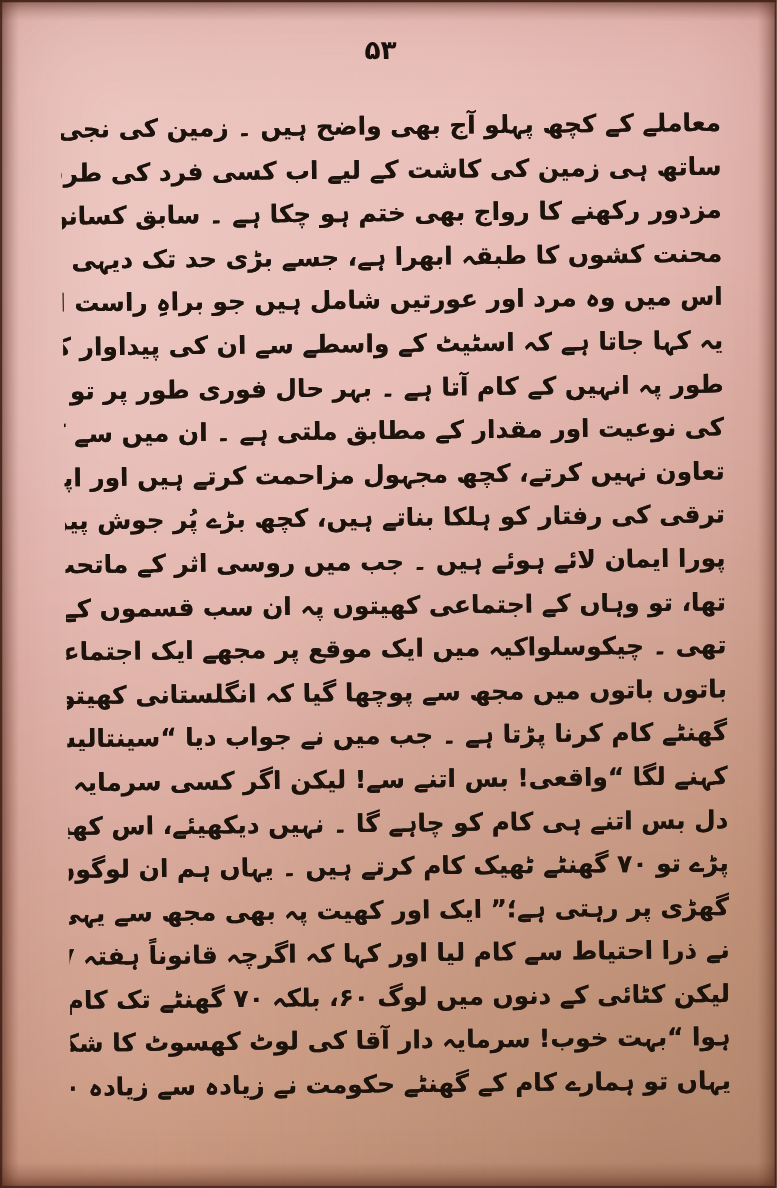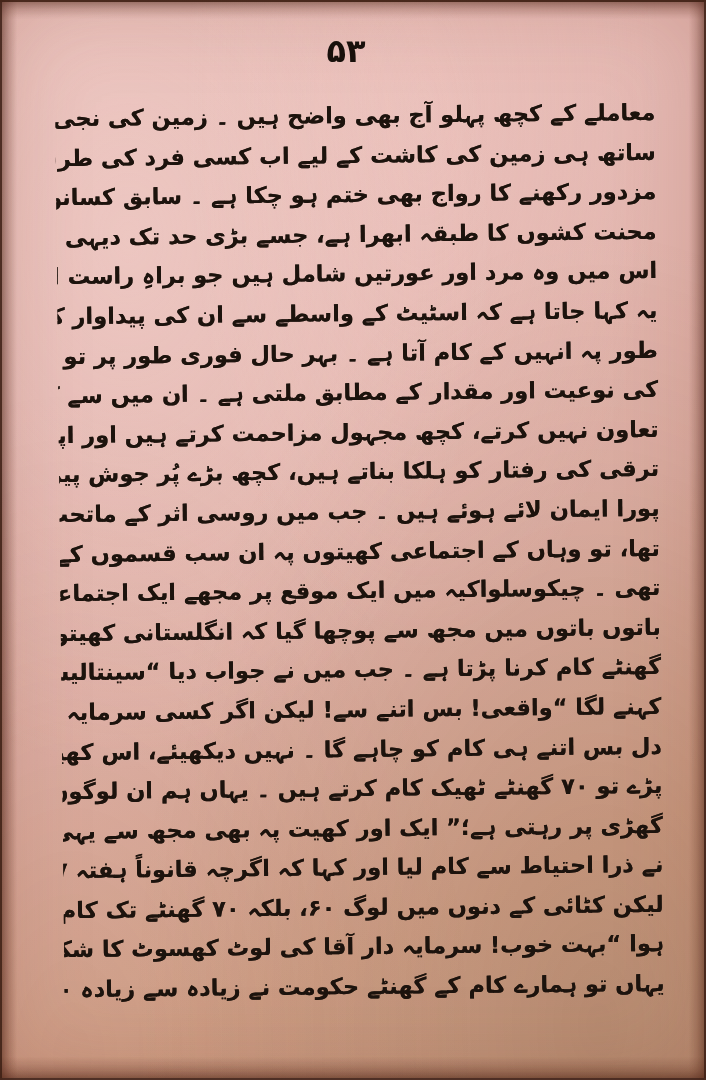--- a/index.html
+++ b/index.html
@@ -31,21 +31,21 @@
       inset 0 0 12px rgba(60, 25, 12, 0.45),
       inset 0 0 90px rgba(130, 60, 40, 0.22);
   }
 
   .page-number {
     position: absolute;
     top: 30px;
     left: 0;
     right: 14px;
     text-align: center;
-    font-size: 32px;
+    font-size: 24px;
     font-weight: bold;
     color: #18100b;
     letter-spacing: 2px;
   }
 
   .text-block {
     position: absolute;
     top: 94px;
     right: 44px;
     left: 58px;

